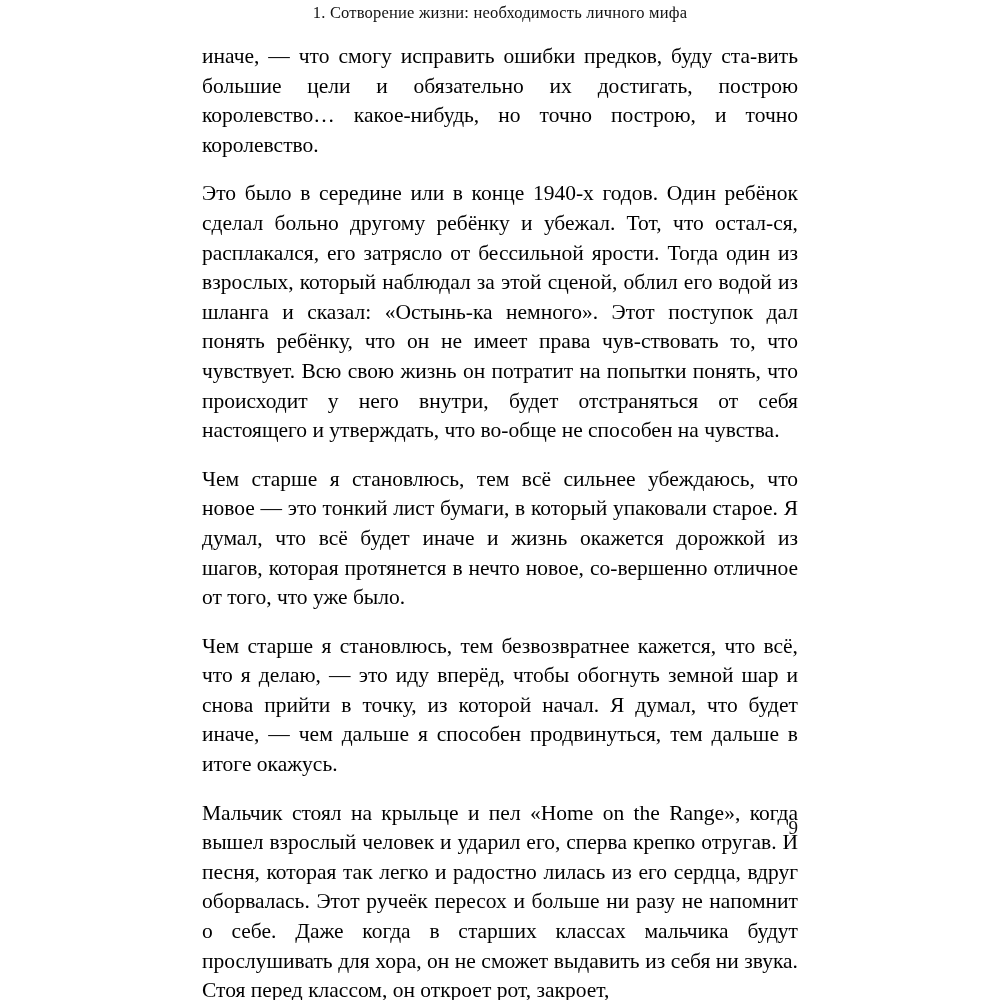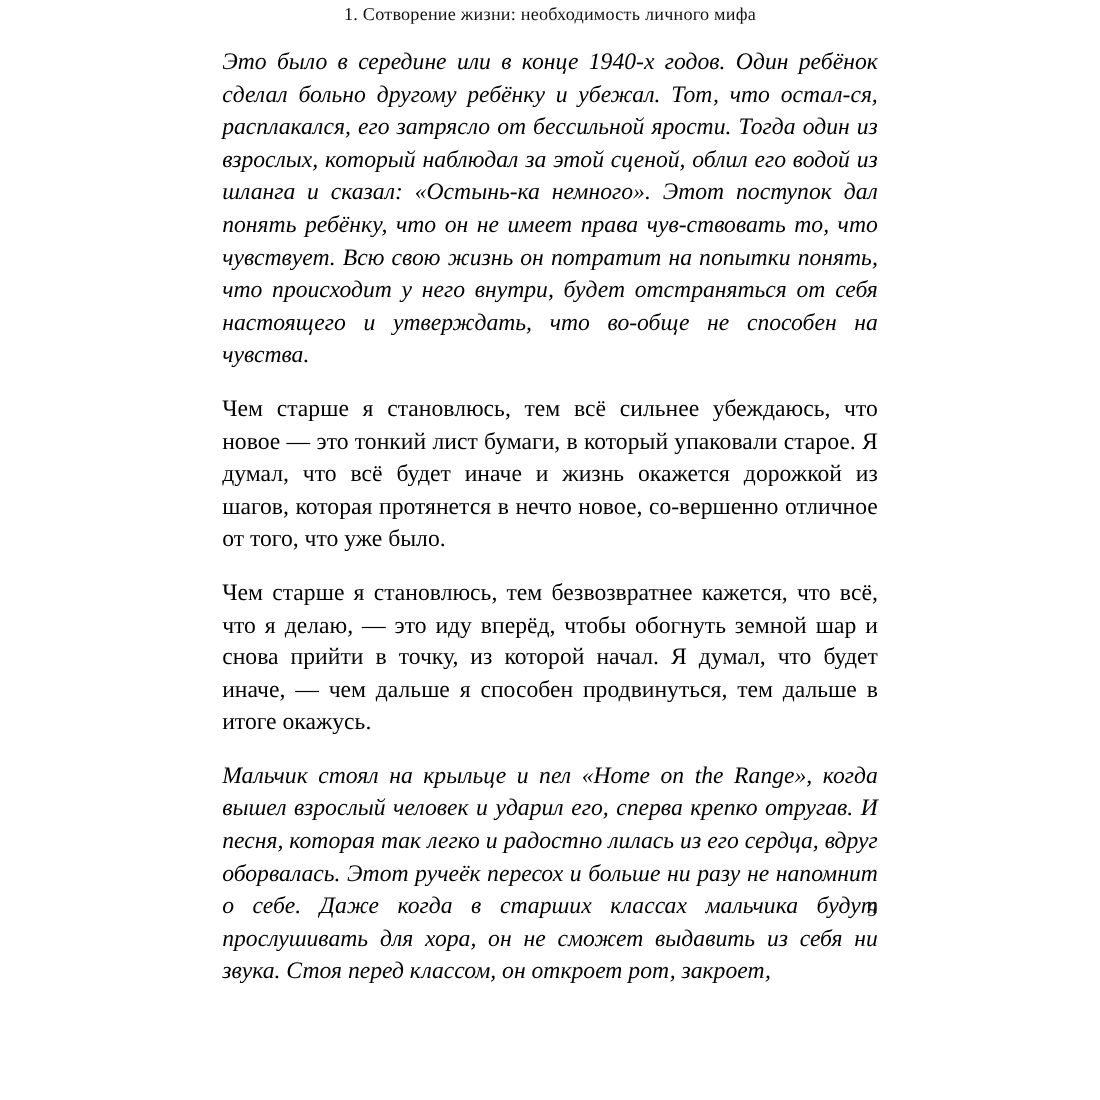--- a/index.html
+++ b/index.html
@@ -40,21 +40,20 @@
   p {
     margin: 0 0 19px 0;
     font-size: 21.5px;
     line-height: 29.6px;
     text-align: justify;
     text-justify: inter-word;
     hyphens: manual;
     color: #000000;
   }
   p.italic {
-    font-style: italic;
   }
   p:last-child {
     margin-bottom: 0;
   }
   .folio {
     position: absolute;
     right: 202px;
     bottom: 17px;
     font-size: 19px;
     color: #111111;
@@ -62,20 +61,21 @@
   }
 </style>
 </head>
 <body>
 
 <div class="page">
 
   <div class="running-head">1. Сотворение жизни: необходимость личного мифа</div>
 
   <div class="content">
+    <p>иначе, — что смогу исправить ошибки предков, буду ста-вить большие цели и обязательно их достигать, построю королевство… какое-нибудь, но точно построю, и точно королевство.</p>
     <p class="italic">Это было в середине или в конце 1940-х годов. Один ребёнок сделал больно другому ребёнку и убежал. Тот, что остал-ся, расплакался, его затрясло от бессильной ярости. Тогда один из взрослых, который наблюдал за этой сценой, облил его водой из шланга и сказал: «Остынь-ка немного». Этот поступок дал понять ребёнку, что он не имеет права чув-ствовать то, что чувствует. Всю свою жизнь он потратит на попытки понять, что происходит у него внутри, будет отстраняться от себя настоящего и утверждать, что во-обще не способен на чувства.</p>
     <p>Чем старше я становлюсь, тем всё сильнее убеждаюсь, что новое — это тонкий лист бумаги, в который упаковали старое. Я думал, что всё будет иначе и жизнь окажется дорожкой из шагов, которая протянется в нечто новое, со-вершенно отличное от того, что уже было.</p>
     <p>Чем старше я становлюсь, тем безвозвратнее кажется, что всё, что я делаю, — это иду вперёд, чтобы обогнуть земной шар и снова прийти в точку, из которой начал. Я думал, что будет иначе, — чем дальше я способен продвинуться, тем дальше в итоге окажусь.</p>
     <p class="italic">Мальчик стоял на крыльце и пел «Home on the Range», когда вышел взрослый человек и ударил его, сперва крепко отругав. И песня, которая так легко и радостно лилась из его сердца, вдруг оборвалась. Этот ручеёк пересох и больше ни разу не напомнит о себе. Даже когда в старших классах мальчика будут прослушивать для хора, он не сможет выдавить из себя ни звука. Стоя перед классом, он откроет рот, закроет,</p>
   </div>
 
   <div class="folio">9</div>
 
 </div>
 

